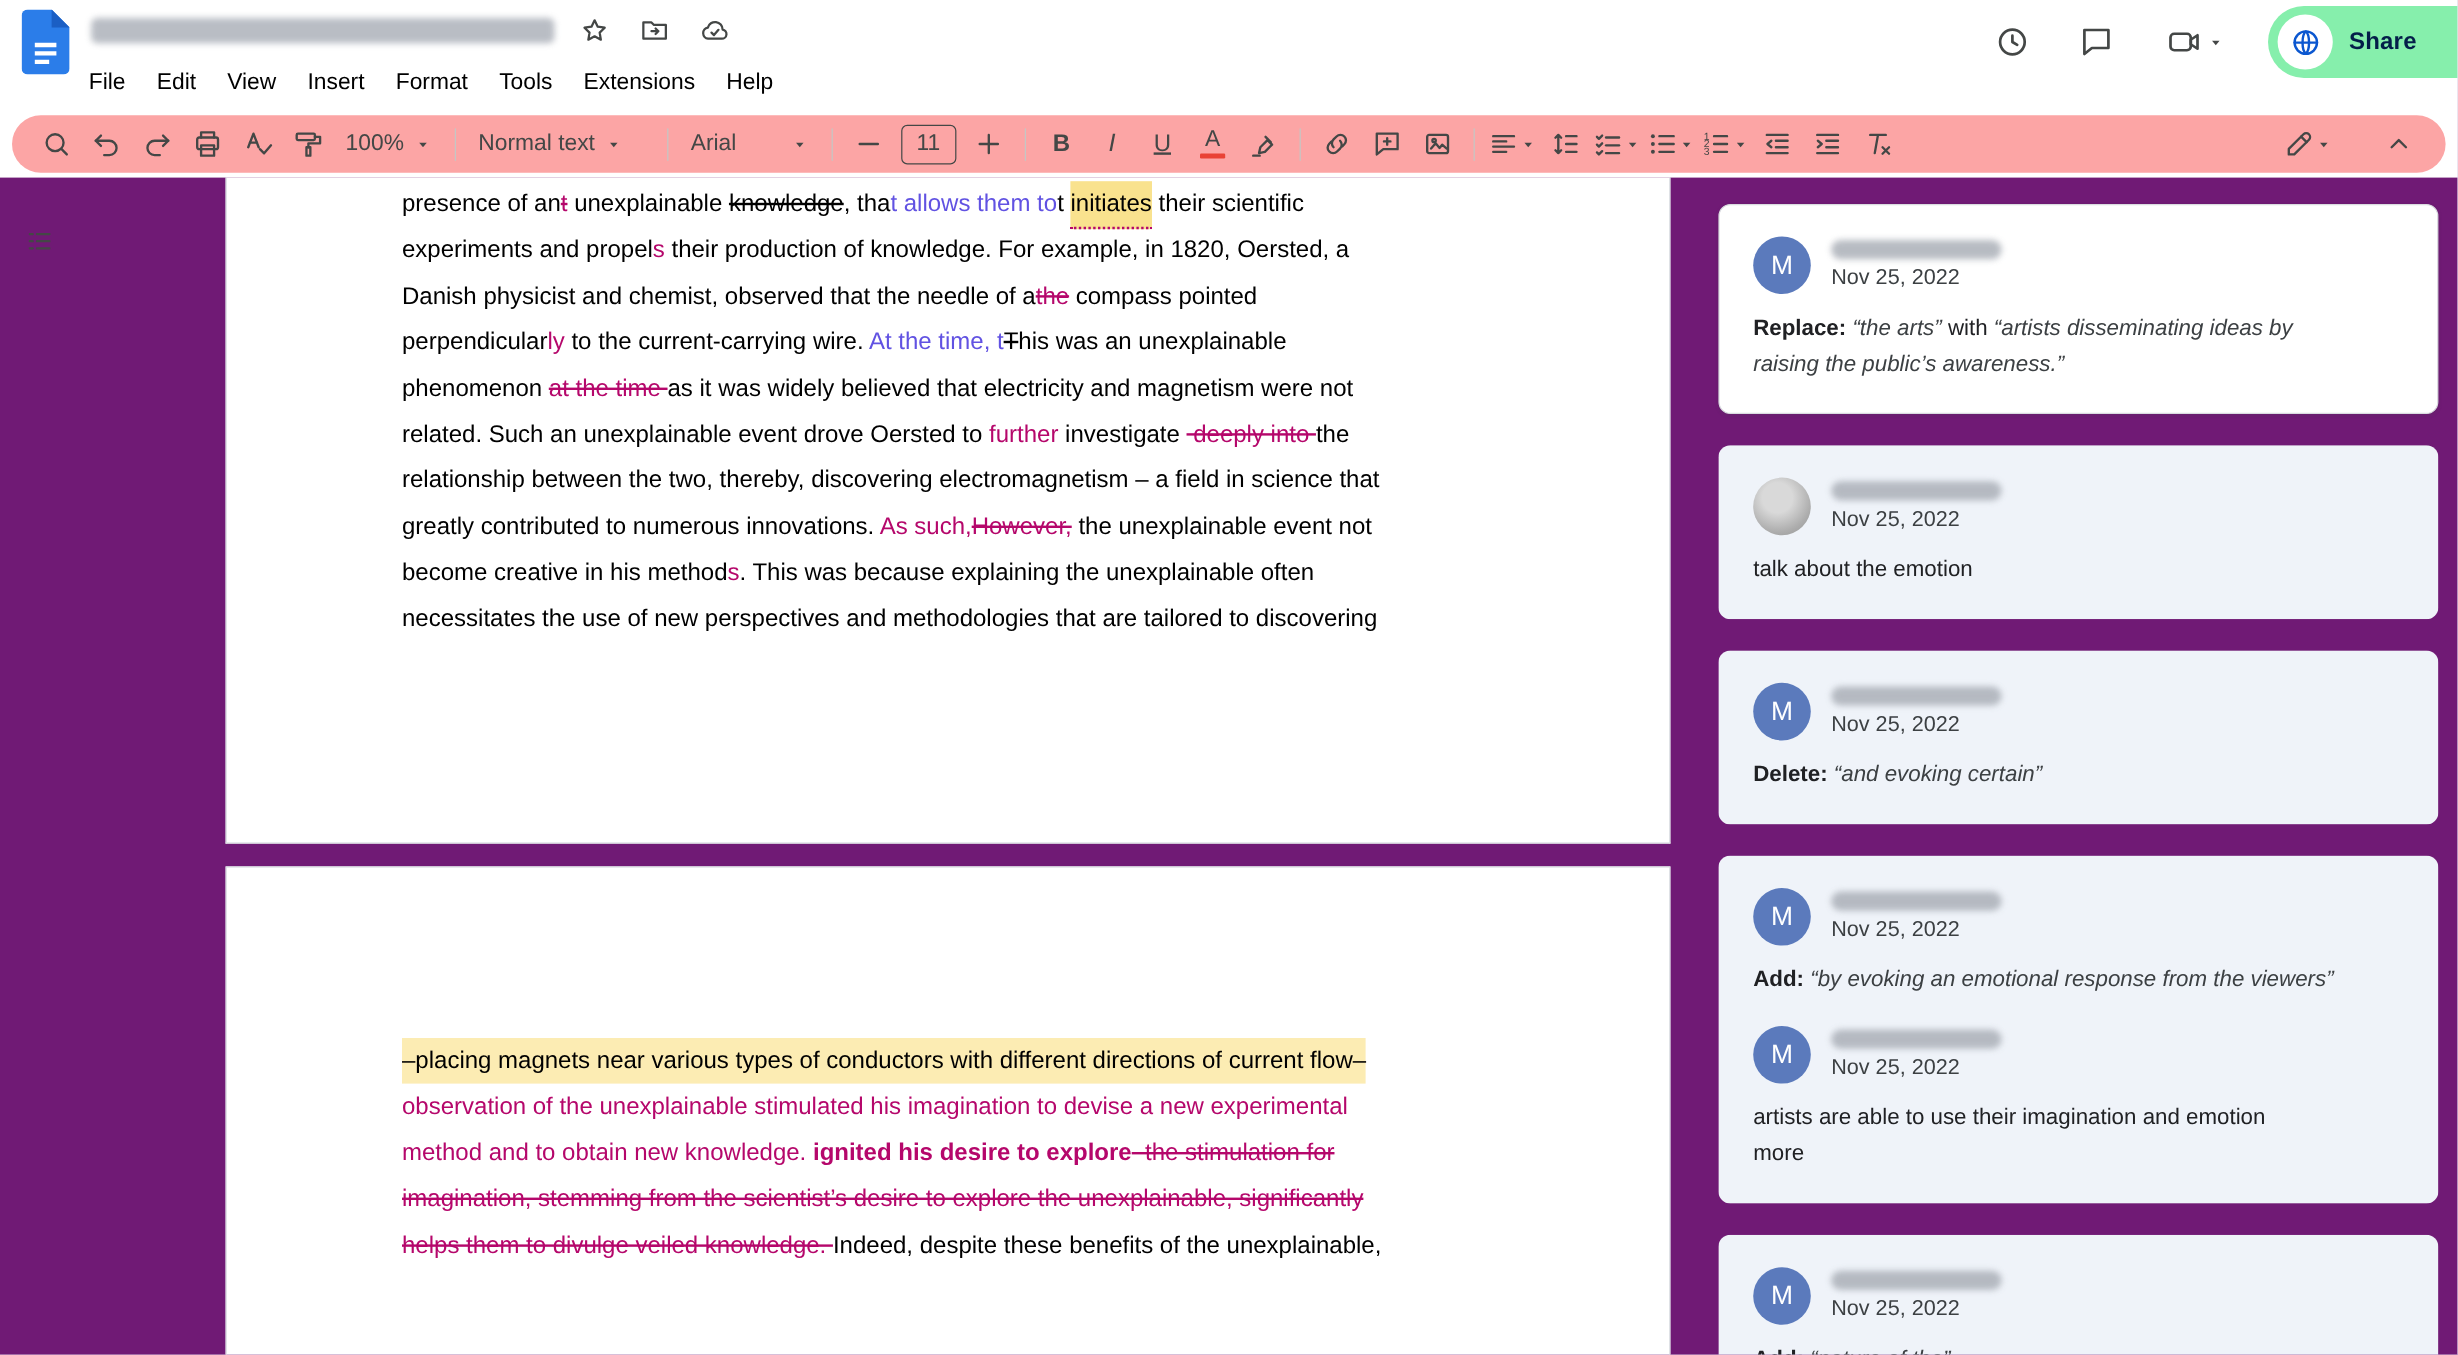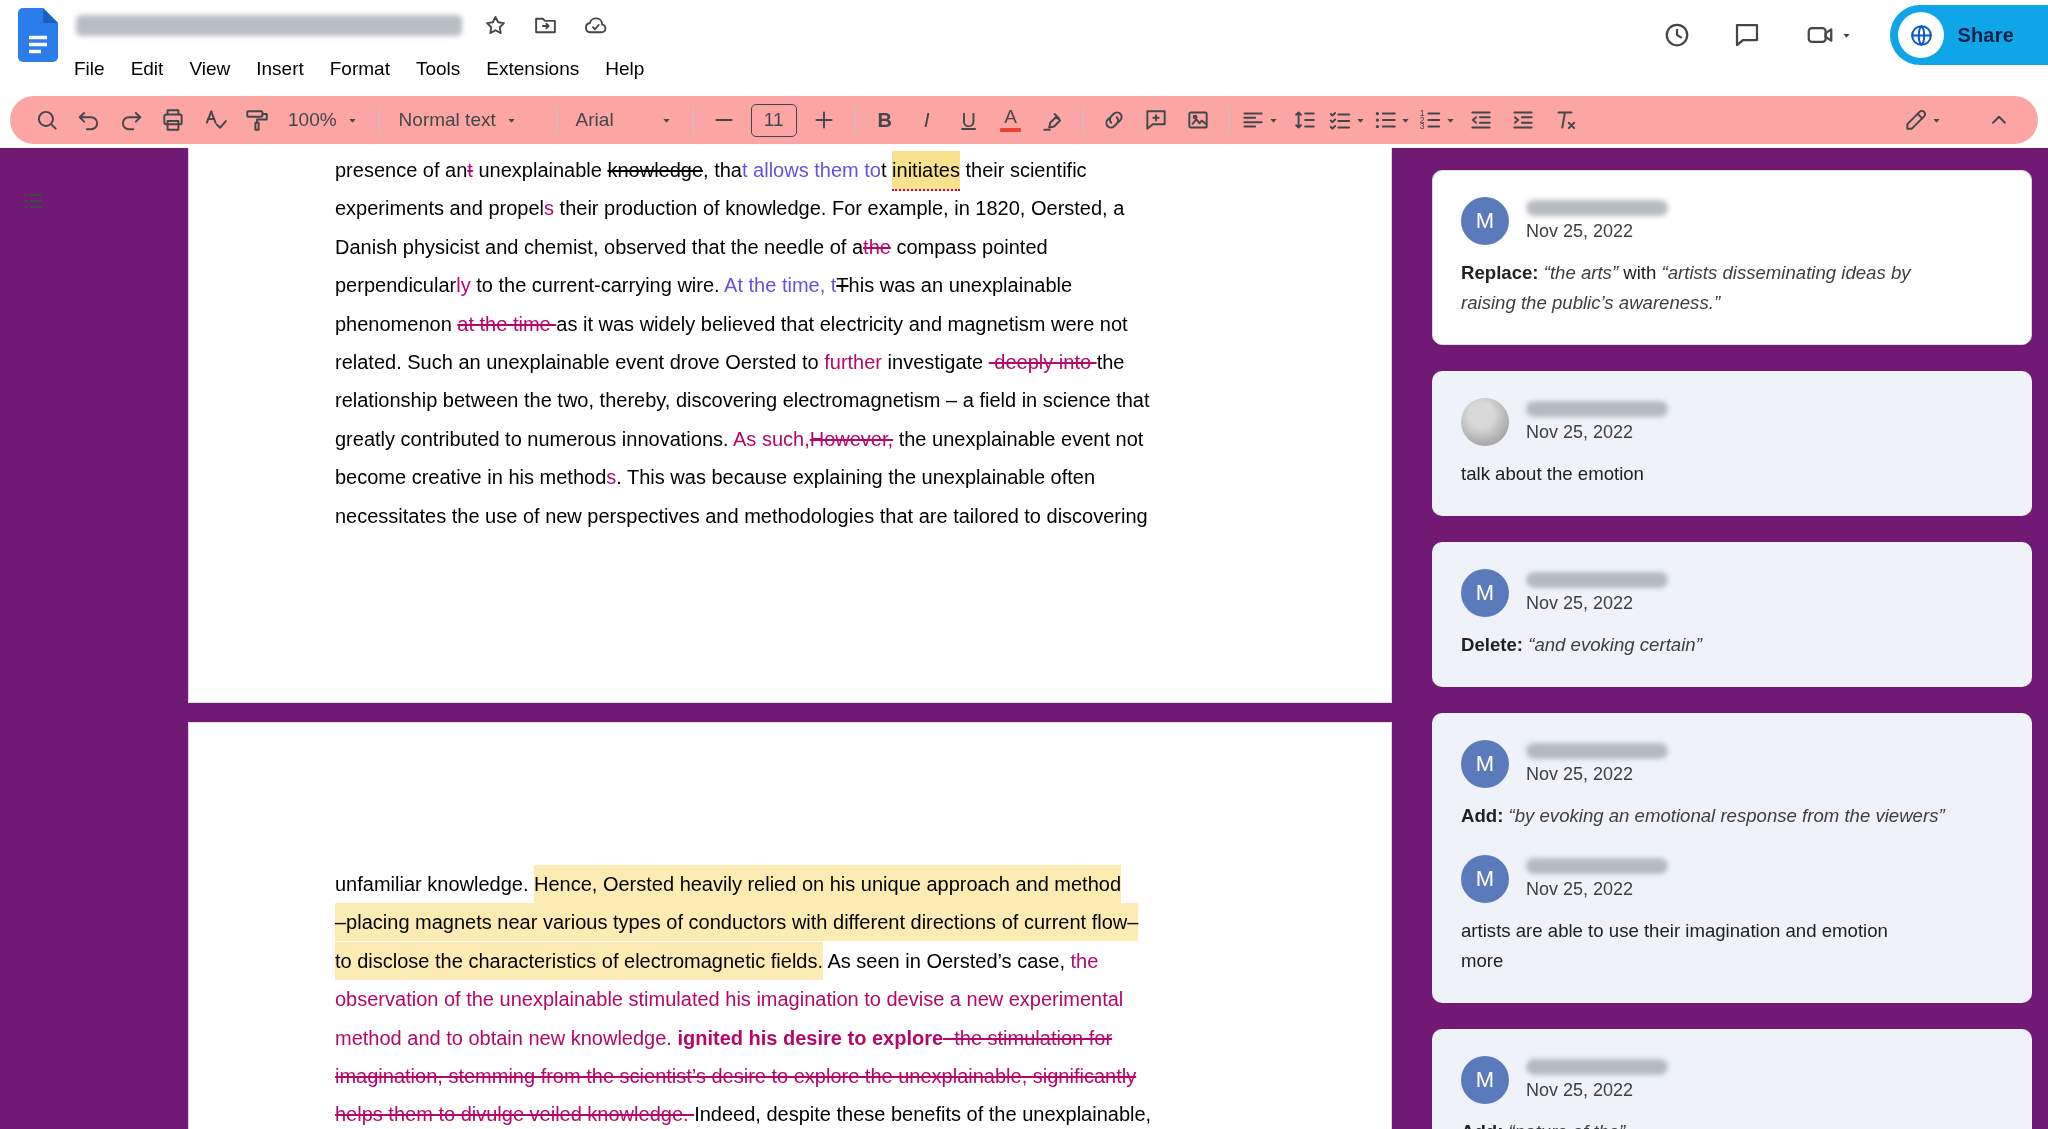--- a/index.html
+++ b/index.html
@@ -15,21 +15,21 @@
   .doc-title { width:386px; height:21px; background:#a8adb6; border-radius:5px;
     filter:blur(2.5px); opacity:.8; }
   .ti-btn { width:34px; height:34px; margin-left:16px; display:flex; align-items:center;
     justify-content:center; border:none; background:none; border-radius:50%; cursor:pointer; }
   .menubar { display:flex; margin-top:13px; margin-left:-15px; }
   .menu-item { font-size:19px; color:#000000; padding:5px 13px; border-radius:7px; cursor:default; }
   .top-right { position:absolute; right:0; top:0; height:70px; display:flex; align-items:center; gap:16px; }
   .tr-btn { width:54px; height:54px; display:flex; align-items:center; justify-content:center;
     background:none; border:none; border-radius:50%; cursor:pointer; }
   .tr-btn.with-chev { width:78px; gap:4px; }
-  .share-btn { height:60px; background:#0ea5e9; border-radius:30px 0 0 30px; display:flex;
+  .share-btn { height:60px; background:#86efac; border-radius:30px 0 0 30px; display:flex;
     align-items:center; gap:13px; padding:0 34px 0 8px; margin-left:6px; cursor:pointer; }
   .share-circle { width:46px; height:46px; border-radius:50%; background:#ffffff;
     display:flex; align-items:center; justify-content:center; }
   .share-label { font-size:20px; font-weight:700; color:#041e49; letter-spacing:.2px; }
 
   
   .toolbar { position:absolute; top:96px; left:10px; width:2028px; height:48px; background:#fca5a5;
     border-radius:24px; display:flex; align-items:center; padding:0 16px; }
   .tb-btn { min-width:38px; height:38px; border:none; background:none; border-radius:7px;
     display:flex; align-items:center; justify-content:center; margin:0 2px; cursor:pointer; }
@@ -481,23 +481,21 @@
           <div class="doc-line"><span class="rn">phenomenon </span><span class="rms">at the time </span><span class="rn">as it was widely believed that electricity and magnetism were not</span></div>
           <div class="doc-line"><span class="rn">related. Such an unexplainable event drove Oersted to </span><span class="rm">further</span><span class="rn"> investigate </span><span class="rms"> deeply into </span><span class="rn">the</span></div>
           <div class="doc-line"><span class="rn">relationship between the two, thereby, discovering electromagnetism – a field in science that</span></div>
           <div class="doc-line"><span class="rn">greatly contributed to numerous innovations. </span><span class="rm">As such,</span><span class="rms">However,</span><span class="rn"> the unexplainable event not</span></div>
           <div class="doc-line"><span class="rn">become creative in his method</span><span class="rm">s</span><span class="rn">. This was because explaining the unexplainable often</span></div>
           <div class="doc-line"><span class="rn">necessitates the use of new perspectives and methodologies that are tailored to discovering</span></div>
         </div>
     </div>
     <div class="page page2">
       <div class="text">
-          <div class="doc-line"><span class="rn">unfamiliar knowledge. </span><span class="rhl">Hence, Oersted heavily relied on his unique approach and method</span></div>
           <div class="doc-line"><span class="rhl">–placing magnets near various types of conductors with different directions of current flow–</span></div>
-          <div class="doc-line"><span class="rhl">to disclose the characteristics of electromagnetic fields.</span><span class="rn"> As seen in Oersted’s case, </span><span class="rm">the</span></div>
           <div class="doc-line"><span class="rm">observation of the unexplainable stimulated his imagination to devise a new experimental</span></div>
           <div class="doc-line"><span class="rm">method and to obtain new knowledge. </span><span class="rmb">ignited his desire to explore</span><span class="rms">  the stimulation for</span></div>
           <div class="doc-line"><span class="rms">imagination, stemming from the scientist’s desire to explore the unexplainable, significantly</span></div>
           <div class="doc-line"><span class="rms">helps them to divulge veiled knowledge. </span><span class="rn">Indeed, despite these benefits of the unexplainable,</span></div>
         </div>
     </div>
 
     <aside class="comments">
         <div class="comment-card active">
           <div class="c-thread">

